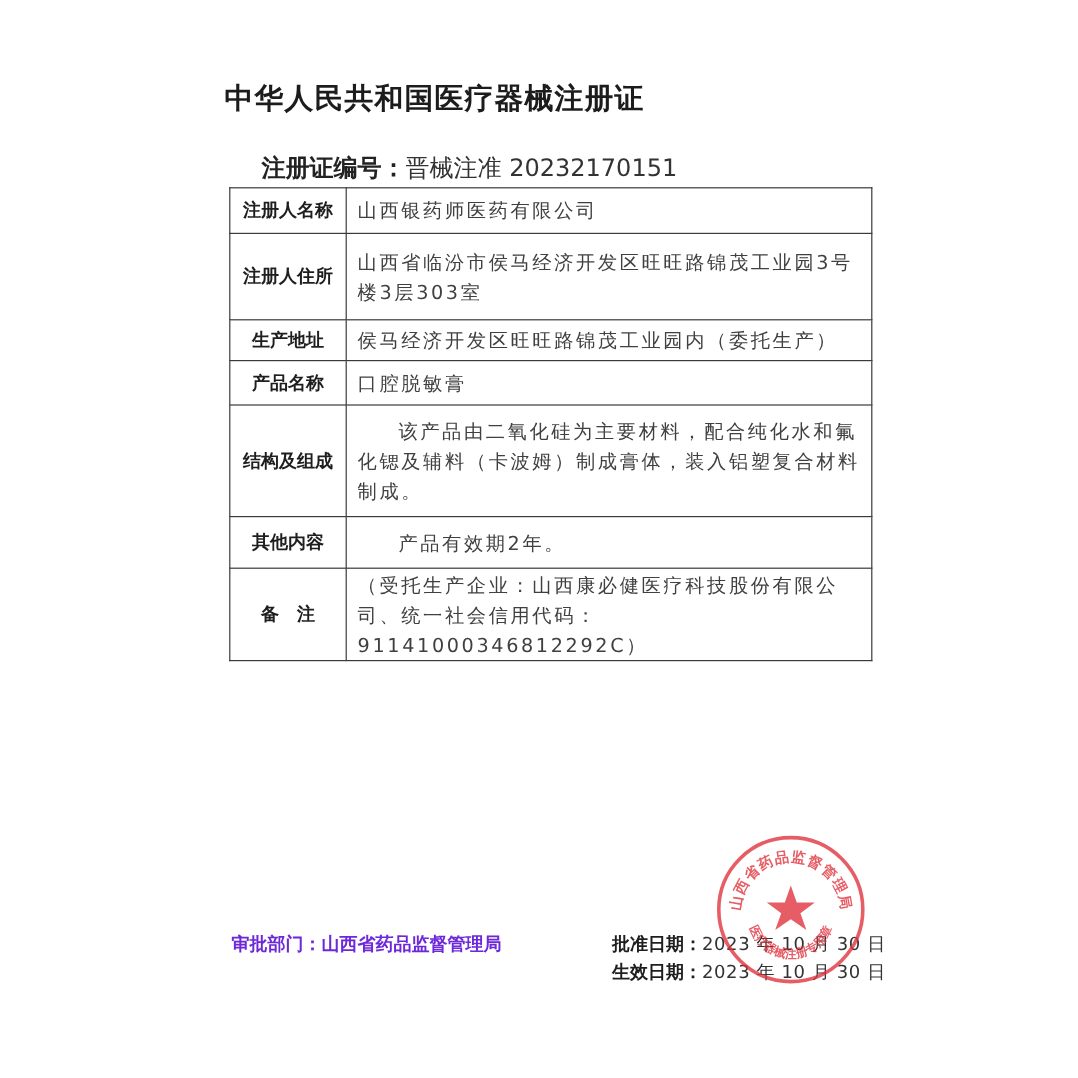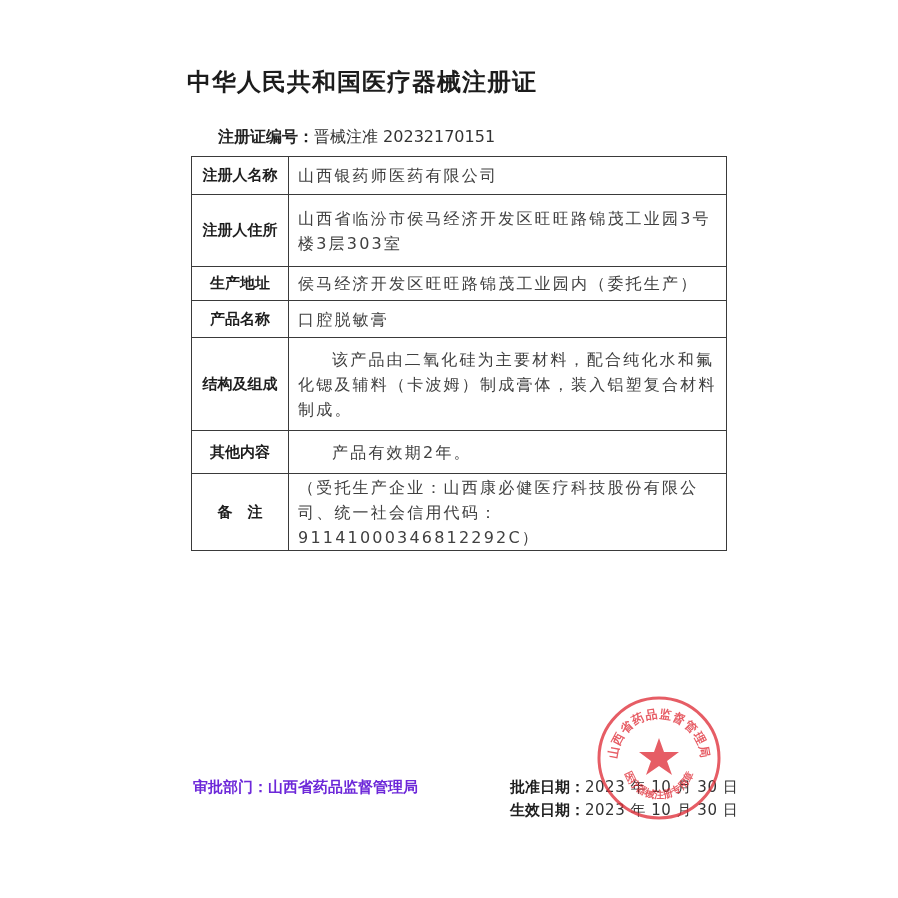--- a/index.html
+++ b/index.html
@@ -5,21 +5,21 @@
   html, body { margin: 0; padding: 0; }
   body {
     width: 898px; height: 898px; background: #ffffff; position: relative; overflow: hidden;
     font-family: "DejaVu Sans", "Liberation Sans", sans-serif; color: #222;
   }
   .title {
     position: absolute; left: 0; top: 66px; width: 724px; text-align: center;
     font-size: 24px; font-weight: bold; letter-spacing: 1px; color: #1c1c1c;
   }
   .reg-no {
-    position: absolute; left: 218px; top: 127px; font-size: 16px; color: #222;
+    position: absolute; left: 218px; top: 127px; font-size: 20px; color: #222;
   }
   .reg-no .lbl { font-weight: bold; }
   .reg-no .val { font-weight: normal; color: #333; }
   table.cert {
     position: absolute; left: 191px; top: 156px; width: 536px;
     border-collapse: collapse; table-layout: fixed;
   }
   table.cert td {
     border: 1.5px solid #3a3a3a; padding: 0; vertical-align: middle;
   }

